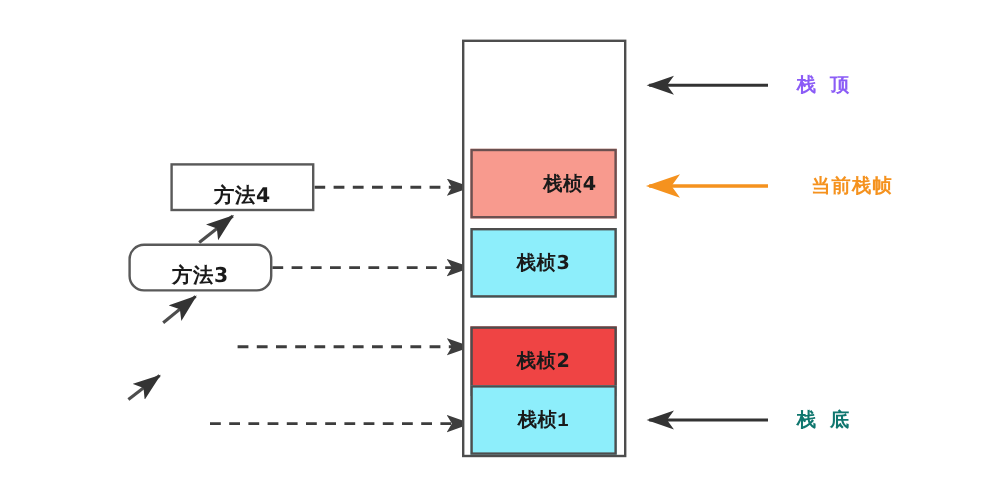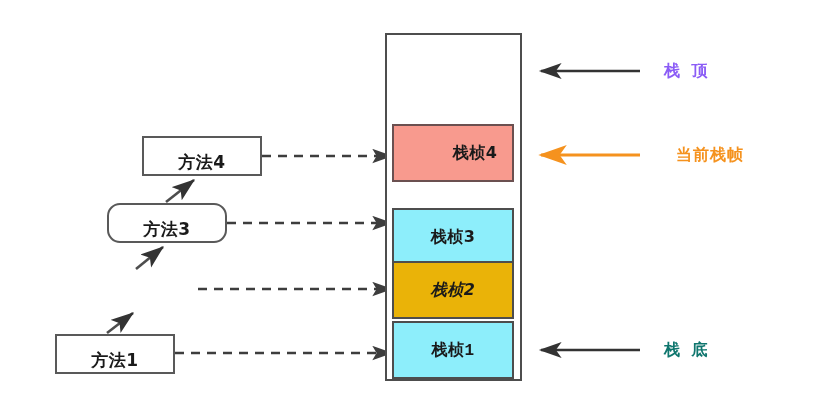--- a/index.html
+++ b/index.html
@@ -66,22 +66,22 @@
     border: 2px solid #4d4d4d;
     display: flex;
     align-items: center;
     justify-content: center;
     font-size: 16px;
     font-weight: bold;
     color: #1a1a1a;
     letter-spacing: 0.5px;
   }
   #frame-4 { top: 124px; background: #F89A8E; border-color: #6b5050; padding-left: 44px; }
-  #frame-3 { top: 208px; background: #8DEEFB; justify-content: center; }
-  #frame-2 { top: 261px; background: #eab308; font-style: italic; }
+  #frame-3 { top: 190px; background: #8DEEFB; justify-content: center; }
+  #frame-2 { top: 272px; background: #ef4444; }
   #frame-1 { top: 321px; background: #8DEEFB; font-family: Liberation Mono, monospace; }
 
   
   .side-label {
     position: absolute;
     font-size: 16px;
     font-weight: bold;
     letter-spacing: 3px;
     white-space: nowrap;
   }
@@ -123,23 +123,20 @@
       <line x1="175" y1="353" x2="391" y2="353" stroke="#3d3d3d" stroke-width="2.4" stroke-dasharray="9 7" marker-end="url(#arrow-dashed)"></line>
     </g>
 
     <g>
       <line x1="640" y1="71" x2="541" y2="71" stroke="#333333" stroke-width="2.4" marker-end="url(#arrow-left-black)"></line>
       <line x1="640" y1="155" x2="541" y2="155" stroke="#F5921E" stroke-width="3" marker-end="url(#arrow-left-orange)"></line>
       <line x1="640" y1="350" x2="541" y2="350" stroke="#333333" stroke-width="2.4" marker-end="url(#arrow-left-black)"></line>
     </g>
   </svg>
 
-  <div class="method-box" id="method-1">
-    <span>方法1</span>
-  </div>
   <div class="method-box" id="method-3">
     <span>方法3</span>
   </div>
   <div class="method-box" id="method-4">
     <span>方法4</span>
   </div>
 
   <div id="stack-container"></div>
 
   <div class="stack-frame" id="frame-4">

